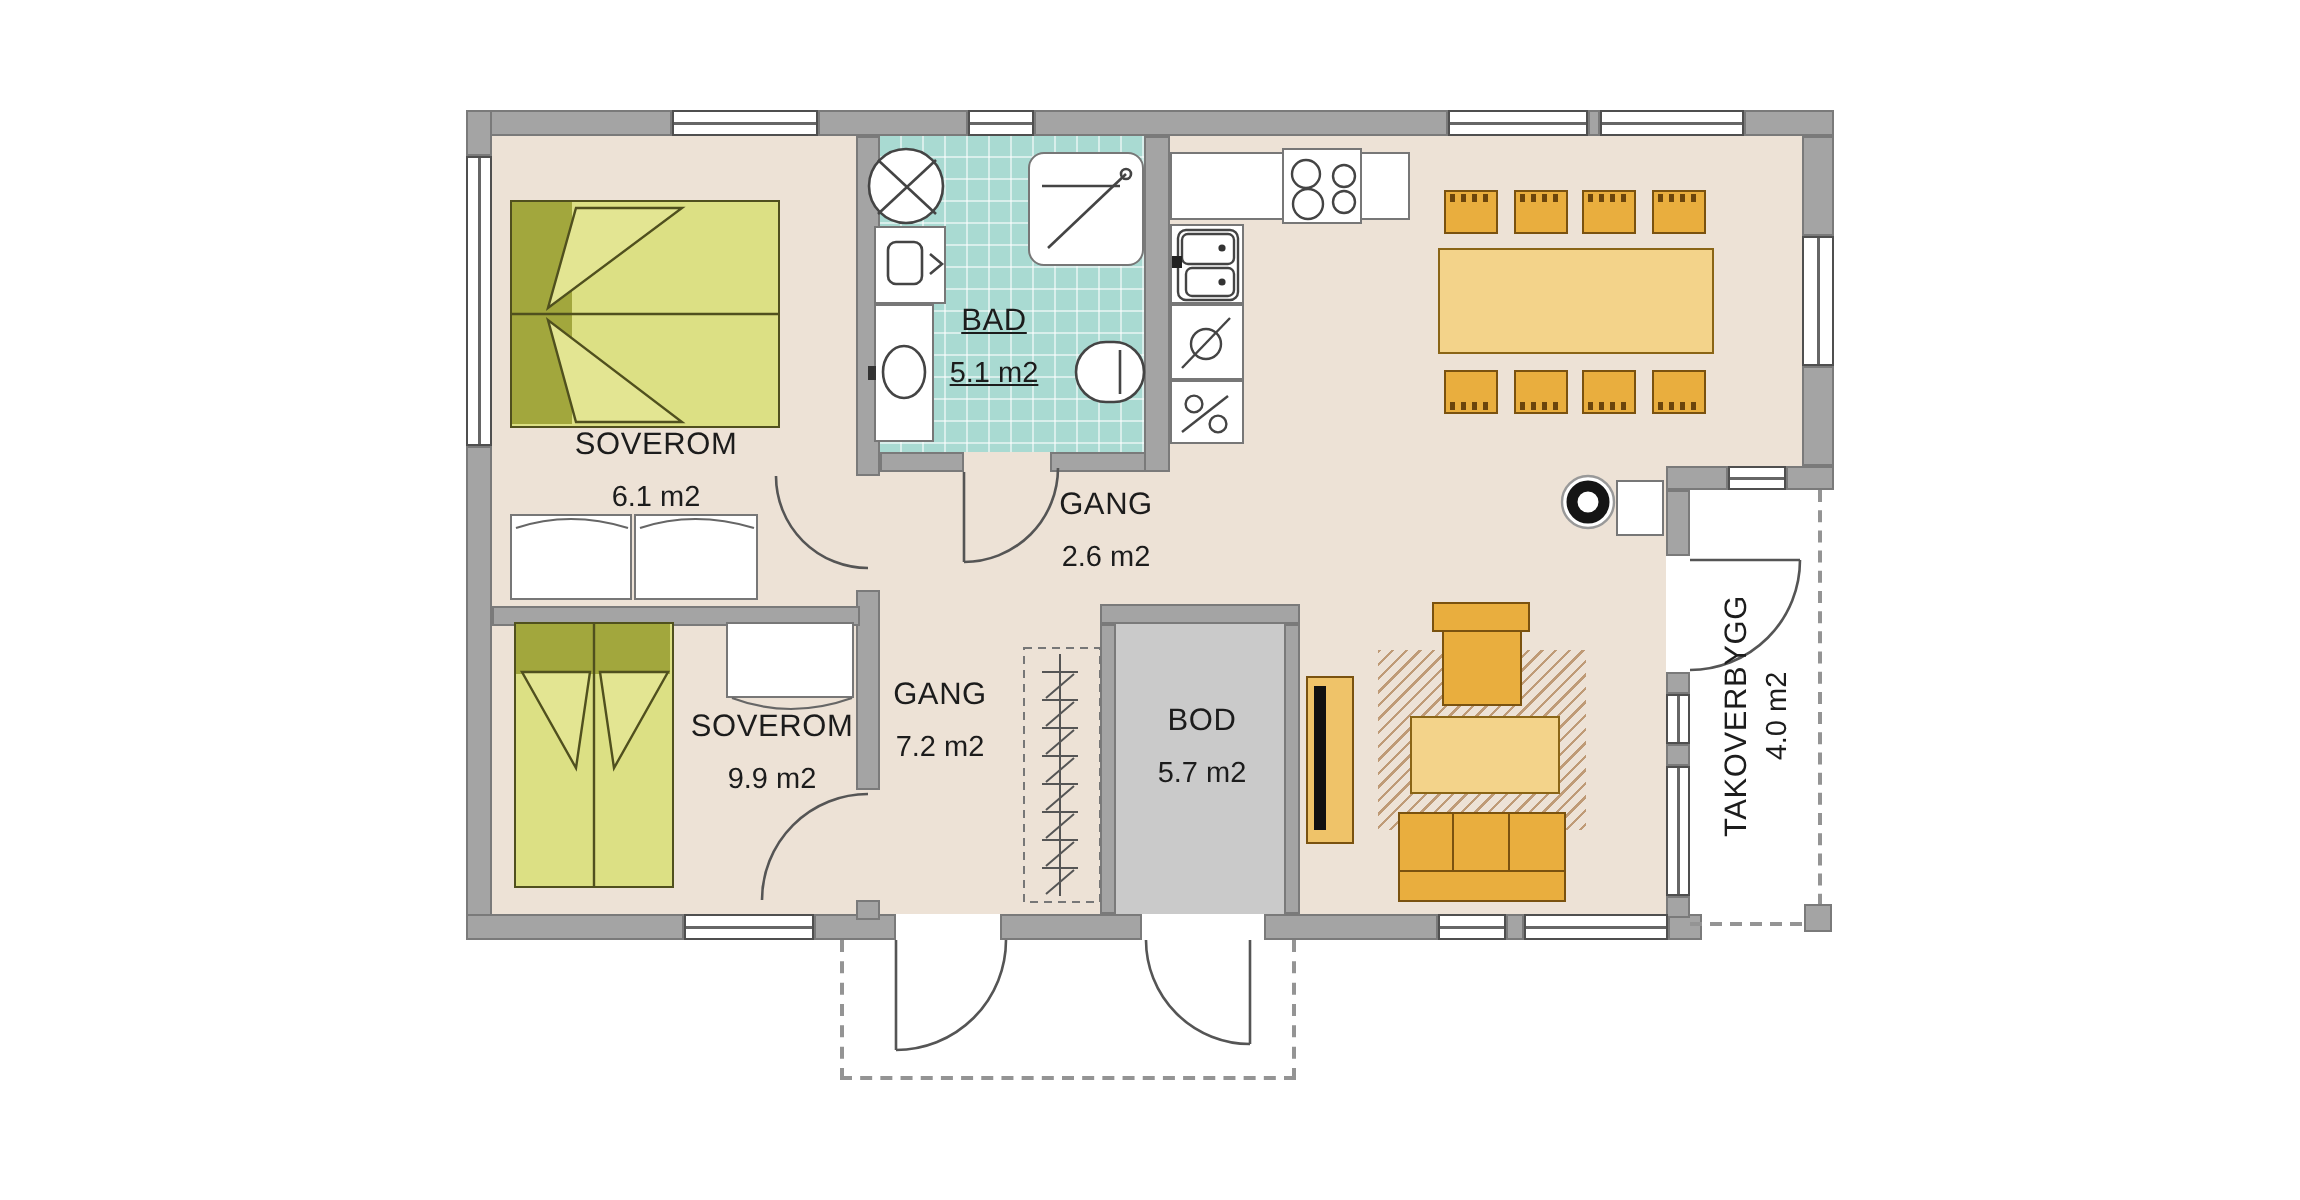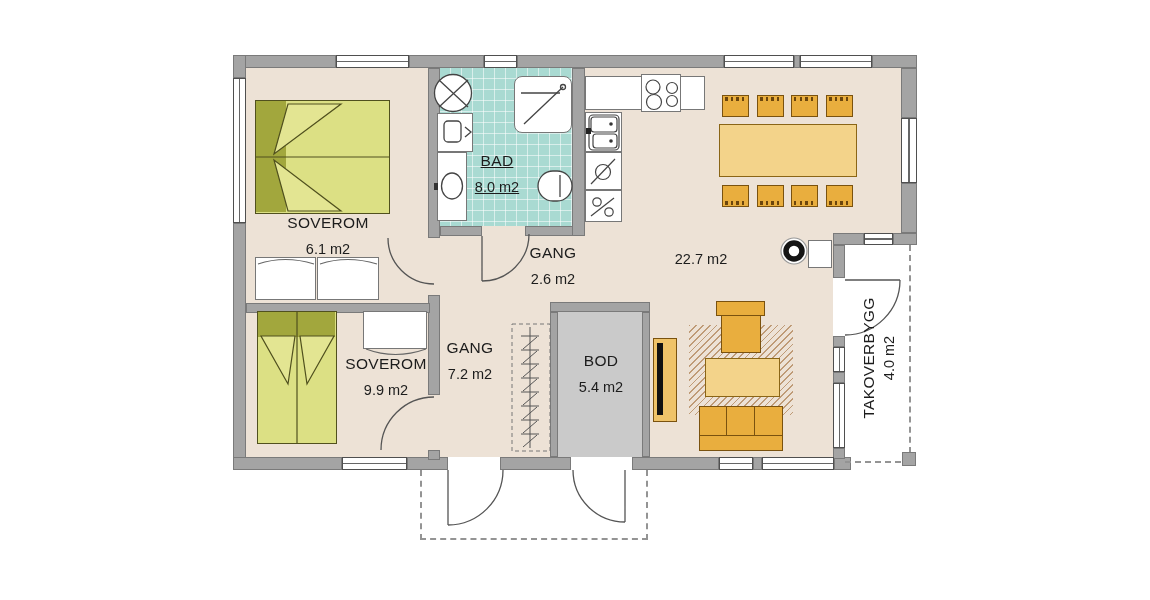--- a/index.html
+++ b/index.html
@@ -238,39 +238,38 @@
       <path d="M523 349 L537 337 M523 363 L537 351 M523 377 L537 365 M523 391 L537 379 M523 405 L537 393 M523 419 L537 407 M523 433 L537 421 M523 447 L537 435" stroke="#555"></path>
     </g>
   </svg>
 
   <div class="room-label" style="left:328px;top:236px;">
     <div class="rname">SOVEROM</div>
     <div class="rarea">6.1 m2</div>
   </div>
   <div class="room-label" style="left:497px;top:174px;text-decoration:underline;">
     <div class="rname">BAD</div>
-    <div class="rarea">8.0 m2</div>
+    <div class="rarea">5.1 m2</div>
   </div>
   <div class="room-label" style="left:553px;top:266px;">
     <div class="rname">GANG</div>
     <div class="rarea">2.6 m2</div>
   </div>
   <div class="room-label" style="left:701px;top:259px;">
-    <div class="rarea">22.7 m2</div>
   </div>
   <div class="room-label" style="left:386px;top:377px;">
     <div class="rname">SOVEROM</div>
     <div class="rarea">9.9 m2</div>
   </div>
   <div class="room-label" style="left:470px;top:361px;">
     <div class="rname">GANG</div>
     <div class="rarea">7.2 m2</div>
   </div>
   <div class="room-label" style="left:601px;top:374px;">
     <div class="rname">BOD</div>
-    <div class="rarea">5.4 m2</div>
+    <div class="rarea">5.7 m2</div>
   </div>
   <div class="room-label rot" style="left:879px;top:358px;">
     <div class="rname">TAKOVERBYGG</div>
     <div class="rarea">4.0 m2</div>
   </div>
 
 </div>
 
 </body></html>

